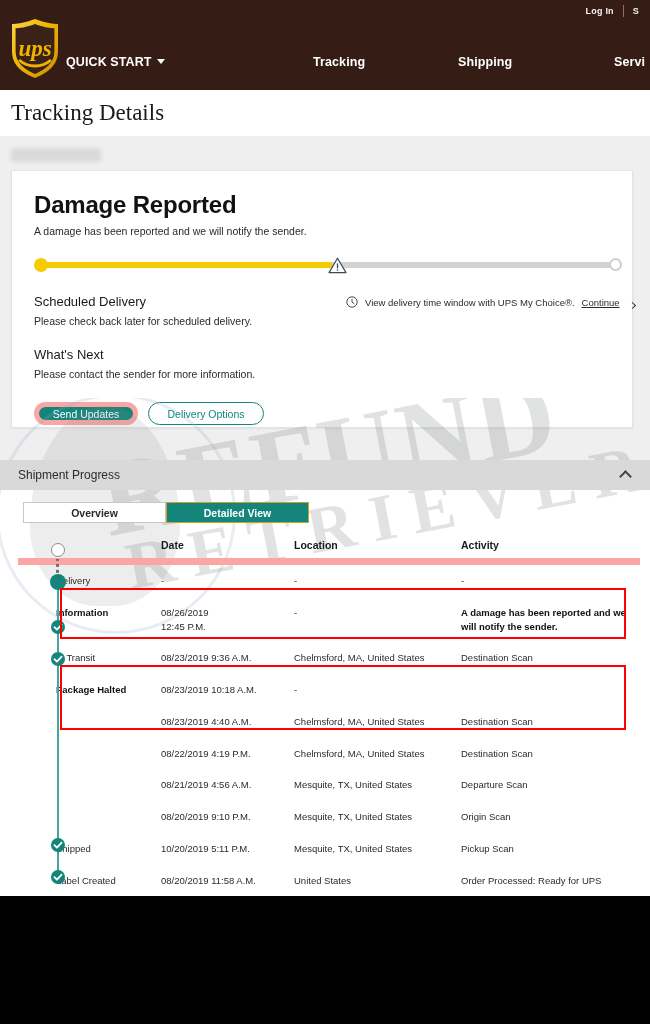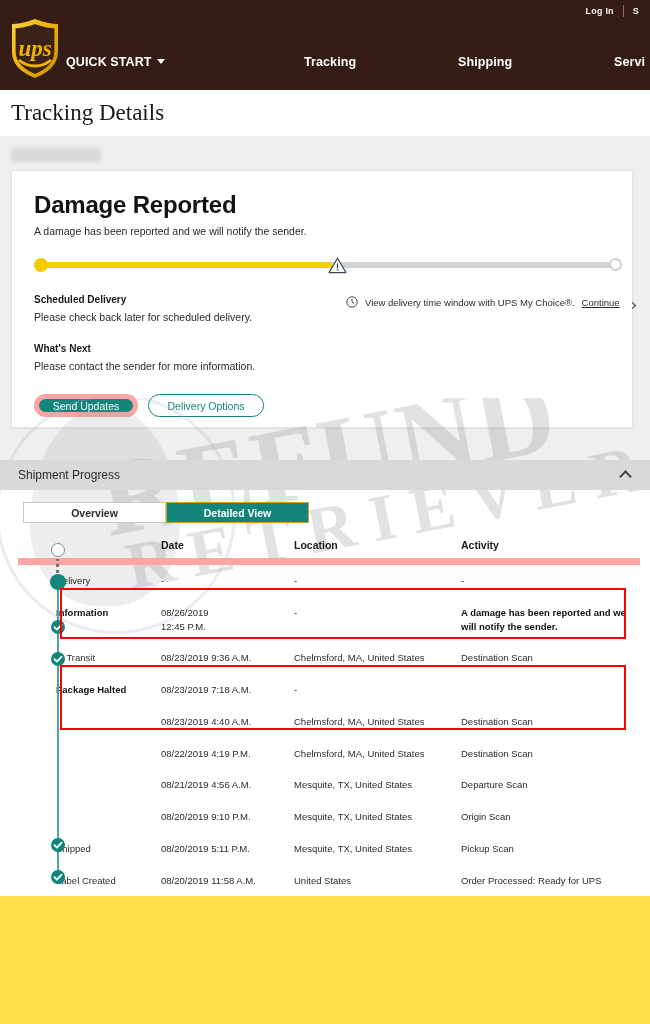--- a/index.html
+++ b/index.html
@@ -3,21 +3,21 @@
 <meta charset="utf-8">
 <title>UPS Tracking Details</title>
 <style>
   * { box-sizing: border-box; margin: 0; padding: 0; }
   html, body {
     width: 650px; height: 1024px;
     background: #ffffff;
     font-family: "Liberation Sans", sans-serif;
     overflow: hidden;
   }
-  #page { position: relative; width: 650px; height: 1024px; overflow: hidden; background: #fde047; }
+  #page { position: relative; width: 650px; height: 1024px; overflow: hidden; background: #000000; }
 
   
   .topbar {
     position: relative;
     height: 90px;
     background: #351c15;
     overflow: hidden;
   }
   .util-row {
     position: absolute; top: 0; right: 0;
@@ -37,21 +37,21 @@
   }
   .nav {
     position: absolute; left: 0; top: 55px; right: 0; height: 35px;
   }
   .nav-item {
     position: absolute; top: 0;
     color: #ffffff; font-size: 12.5px; font-weight: bold;
     white-space: nowrap; letter-spacing: .1px;
   }
   .nav-quickstart { left: 66px; }
-  .nav-tracking  { left: 304px; }
+  .nav-tracking  { left: 313px; }
   .nav-shipping  { left: 458px; }
   .nav-services  { left: 614px; text-align: center; }
   .caret-down {
     display: inline-block; margin-left: 5px;
     border-left: 4px solid transparent; border-right: 4px solid transparent;
     border-top: 5px solid #ffffff; vertical-align: 2px;
   }
 
   
   .page-title-wrap {
@@ -110,21 +110,21 @@
     position: absolute; right: 0px; top: 2px;
     width: 13px; height: 13px; border-radius: 50%;
     background: #ffffff; border: 2px solid #cfcfcf;
   }
   .warn-tri {
     position: absolute; left: 294px; top: 1px;
     width: 19px; height: 17px;
   }
 
   .detail-row { position: relative; margin-top: 18px; }
-  .lbl-bold { font-size: 10px; font-weight: bold; color: #1a1a1a; margin-top: 20px; }
+  .lbl-bold { font-size: 13px; font-weight: normal; color: #1a1a1a; margin-top: 20px; }
   .lbl-txt  { font-size: 10.5px; color: #2a2a2a; margin-top: 6px; }
 
   .mychoice {
     position: absolute; left: 312px; top: 2px;
     display: flex; align-items: flex-end; gap: 7px;
     font-size: 9.5px; color: #2a2a2a; white-space: nowrap;
   }
   .clock-icon { width: 12px; height: 12px; flex: 0 0 auto; }
   .continue-link { color: #2a2a2a; text-decoration: underline; }
   .chev-right {
@@ -396,21 +396,21 @@
             <div class="trow">
               <div class="col-icon"></div>
               <div class="col-stage">In Transit</div>
               <div class="col-date">08/23/2019  9:36 A.M.</div>
               <div class="col-loc">Chelmsford, MA, United States</div>
               <div class="col-act">Destination Scan</div>
             </div>
             <div class="trow row-hl">
               <div class="col-icon"></div>
               <div class="col-stage">Package Halted</div>
-              <div class="col-date">08/23/2019  7:18 A.M.</div>
+              <div class="col-date">08/23/2019  10:18 A.M.</div>
               <div class="col-loc">-</div>
             </div>
             <div class="trow">
               <div class="col-icon"></div>
               <div class="col-stage"></div>
               <div class="col-date">08/23/2019  4:40 A.M.</div>
               <div class="col-loc">Chelmsford, MA, United States</div>
               <div class="col-act">Destination Scan</div>
             </div>
             <div class="trow">
@@ -430,21 +430,21 @@
             <div class="trow">
               <div class="col-icon"></div>
               <div class="col-stage"></div>
               <div class="col-date">08/20/2019  9:10 P.M.</div>
               <div class="col-loc">Mesquite, TX, United States</div>
               <div class="col-act">Origin Scan</div>
             </div>
             <div class="trow">
               <div class="col-icon"></div>
               <div class="col-stage">Shipped</div>
-              <div class="col-date">08/20/2019  5:11 P.M.</div>
+              <div class="col-date">10/20/2019  5:11 P.M.</div>
               <div class="col-loc">Mesquite, TX, United States</div>
               <div class="col-act">Pickup Scan</div>
             </div>
             <div class="trow">
               <div class="col-icon"></div>
               <div class="col-stage">Label Created</div>
               <div class="col-date">08/20/2019  11:58 A.M.</div>
               <div class="col-loc">United States</div>
               <div class="col-act">Order Processed: Ready for UPS</div>
             </div>

